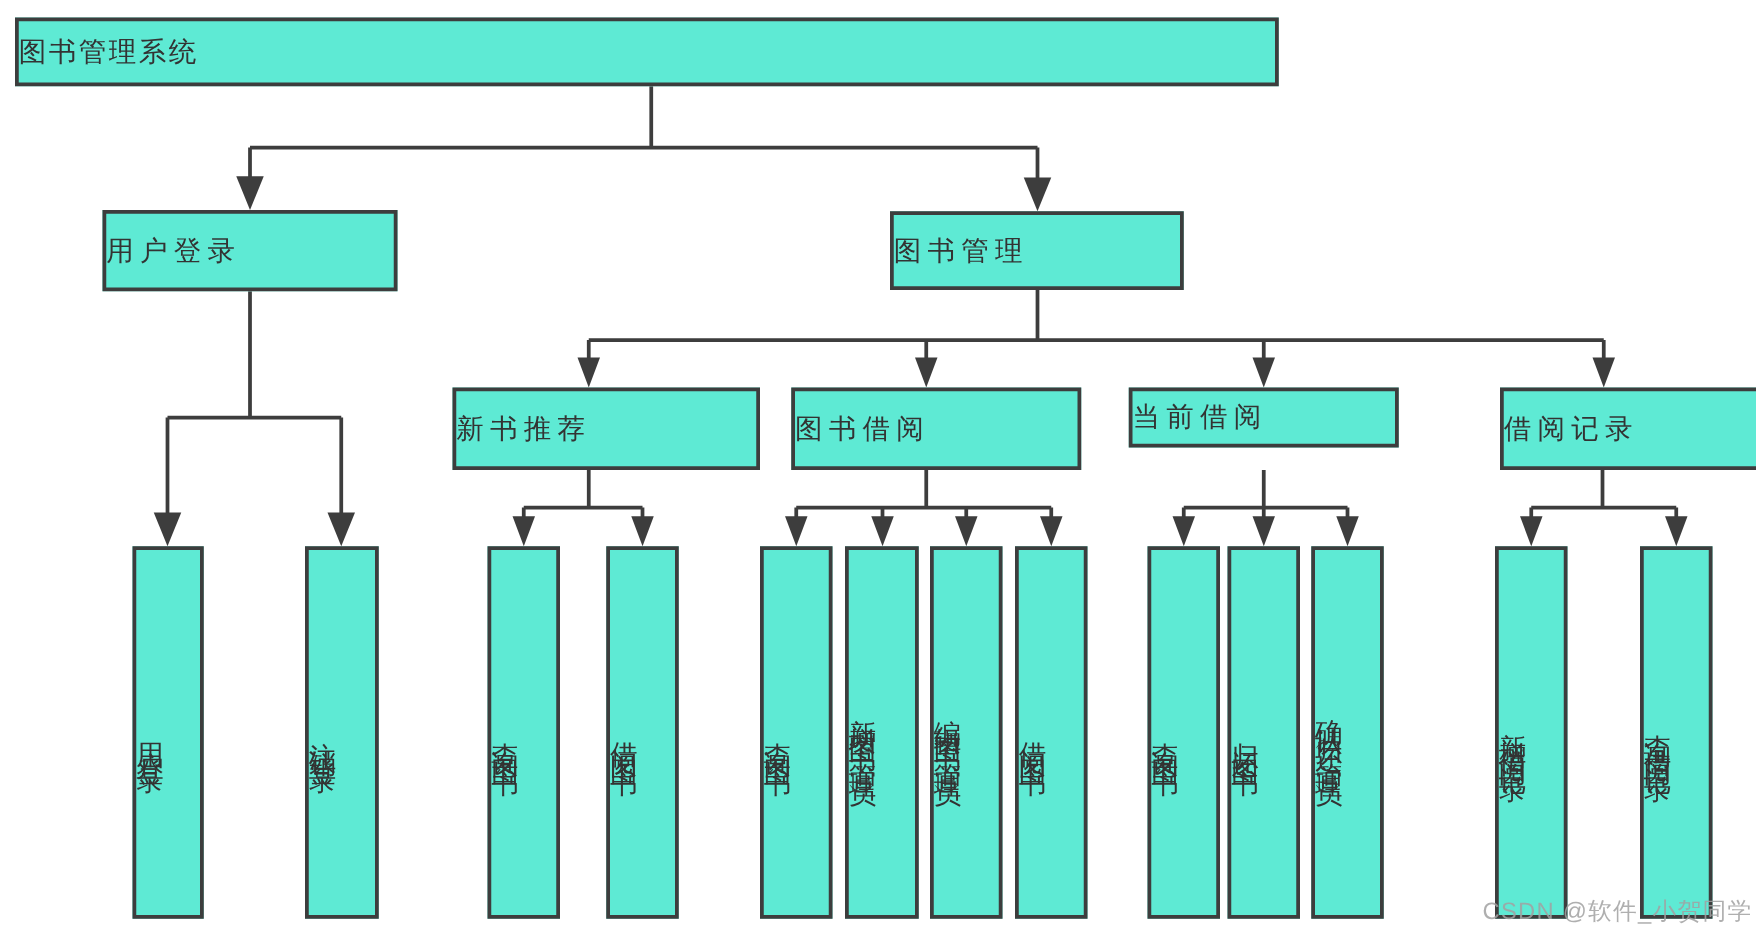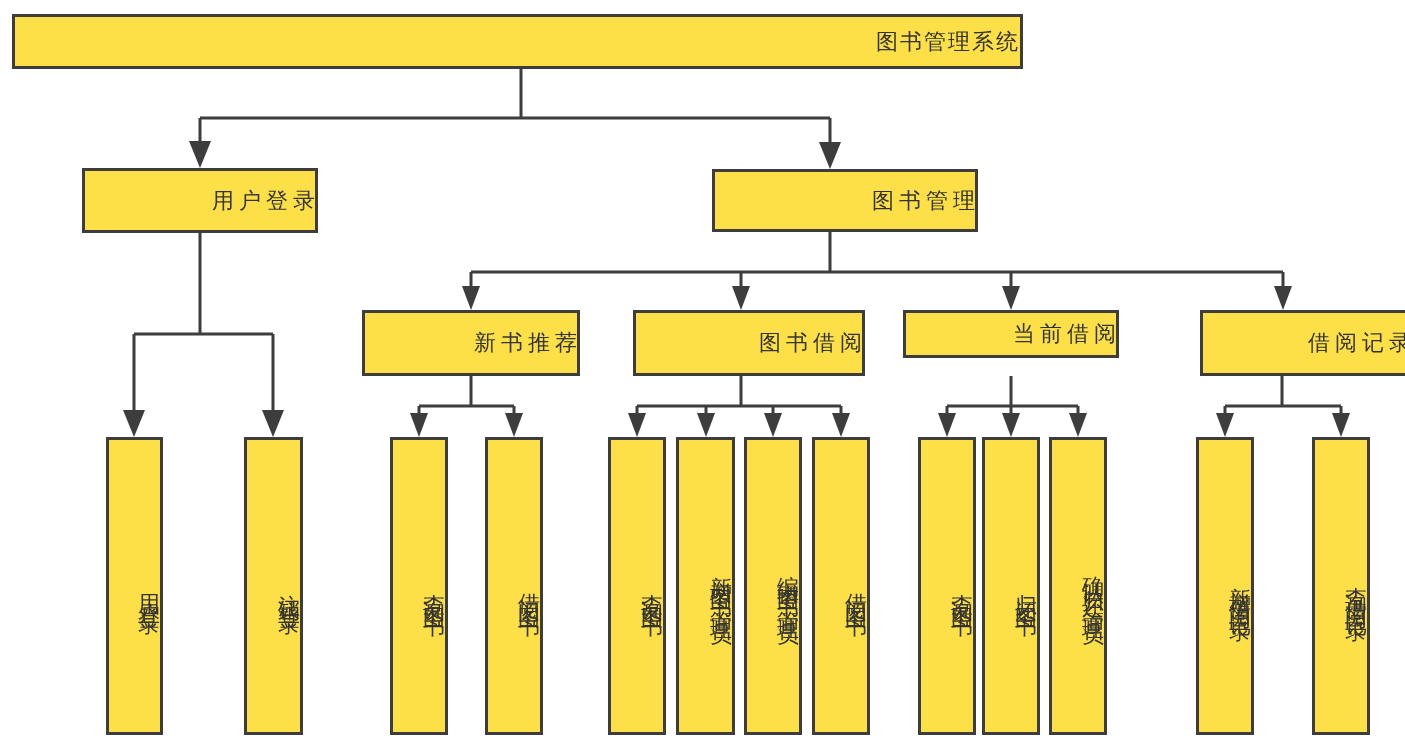--- a/index.html
+++ b/index.html
@@ -14,24 +14,24 @@
   .connectors {
     position: absolute;
     left: 0; top: 0;
     width: 1405px; height: 747px;
     pointer-events: none;
   }
   .node {
     position: absolute;
     box-sizing: border-box;
     border: 3px solid #3d3d3d;
-    background: #fde047;
+    background: #5eead4;
     display: flex;
     align-items: center;
-    justify-content: flex-end;
+    justify-content: flex-start;
     color: #333333;
   }
   .node .lbl { white-space: nowrap; }
   .root-node .lbl {
     font-size: 22px;
     letter-spacing: 2px;
   }
   .hnode .lbl {
     font-size: 22px;
     letter-spacing: 5px;
@@ -109,25 +109,25 @@
     </g>
   </svg>
 
   <div class="node root-node" style="left:12px;top:14px;width:1011px;height:55px">
     <span class="lbl">图书管理系统</span>
   </div>
 
   <div class="node hnode" style="left:82px;top:168px;width:236px;height:65px">
     <span class="lbl">用户登录</span>
   </div>
-  <div class="node hnode" style="left:712px;top:169px;width:266px;height:63px">
+  <div class="node hnode" style="left:712px;top:169px;width:235px;height:63px">
     <span class="lbl">图书管理</span>
   </div>
 
-  <div class="node hnode" style="left:362px;top:310px;width:218px;height:66px">
+  <div class="node hnode" style="left:362px;top:310px;width:246px;height:66px">
     <span class="lbl">新书推荐</span>
   </div>
   <div class="node hnode" style="left:633px;top:310px;width:232px;height:66px">
     <span class="lbl">图书借阅</span>
   </div>
   <div class="node hnode" style="left:903px;top:310px;width:216px;height:48px">
     <span class="lbl">当前借阅</span>
   </div>
   <div class="node hnode" style="left:1200px;top:310px;width:214px;height:66px">
     <span class="lbl">借阅记录</span>
@@ -170,14 +170,15 @@
     <span class="lbl">确认归还（管理员）</span>
   </div>
 
   <div class="node vnode" style="left:1196px;top:437px;width:58px;height:298px">
     <span class="lbl">新增借阅记录</span>
   </div>
   <div class="node vnode" style="left:1312px;top:437px;width:58px;height:298px">
     <span class="lbl">查询借阅记录</span>
   </div>
 
+  <div class="watermark">CSDN @软件_小贺同学</div>
 
 </div>
 
 </body></html>

